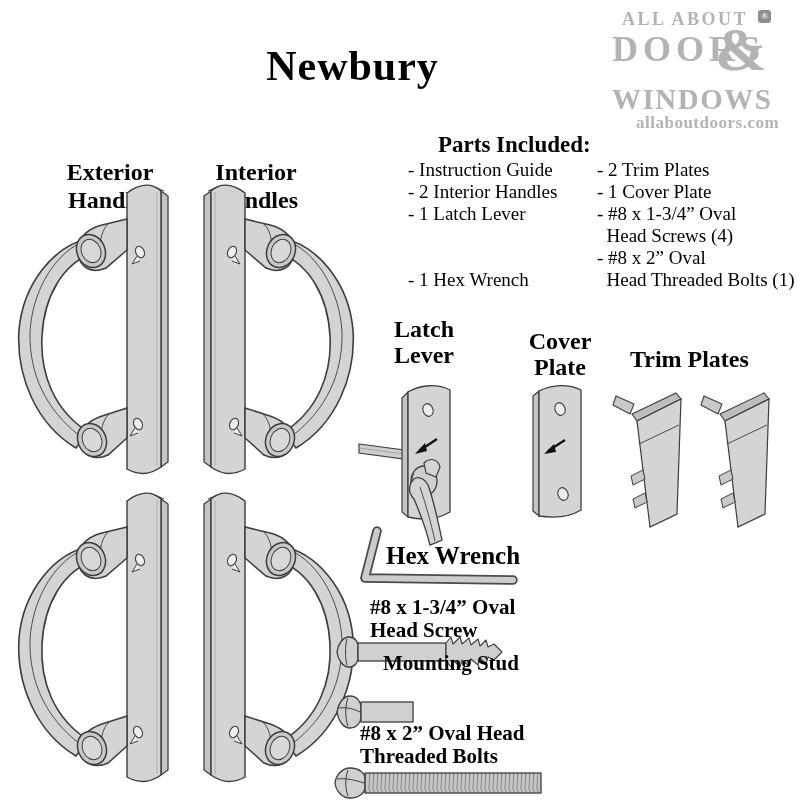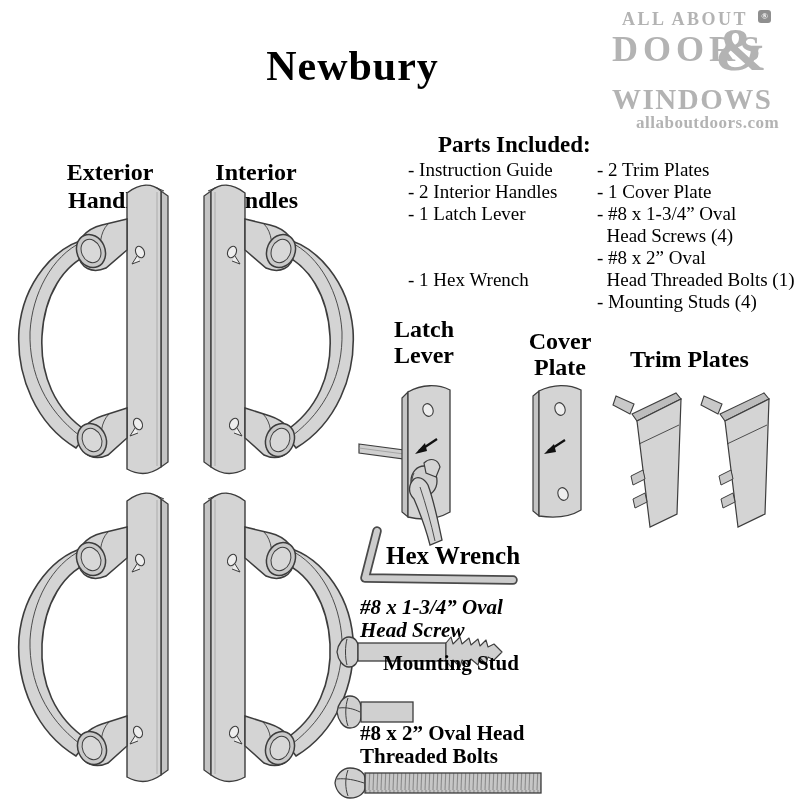--- a/index.html
+++ b/index.html
@@ -120,21 +120,20 @@
     <div></div>
     <div>- 1 Hex Wrench</div>
   </div>
   <div class="abs parts-col" style="left:597px;top:159px;">
     <div>- 2 Trim Plates</div>
     <div>- 1 Cover Plate</div>
     <div>- #8 x 1-3/4” Oval</div>
     <div>  Head Screws (4)</div>
     <div>- #8 x 2” Oval</div>
     <div>  Head Threaded Bolts (1)</div>
-    <div>- Mounting Studs (4)</div>
   </div>
 
   <div class="abs part-label" style="left:394px;top:316px;">Latch
 Lever</div>
   <svg class="abs" style="left:358px;top:381px;" width="110" height="170" viewBox="0 0 110 170">
     <path d="M1,63 L46,69 L46,78 L1,72 Z" fill="#cfcfcf" stroke="#3d3d3d" stroke-width="1.2"></path>
     <path d="M1,67 L46,73" fill="none" stroke="#9a9a9a" stroke-width="0.8"></path>
     <path d="M44,17 L50,11 L50,136 L44,131 Z" fill="#c4c4c4" stroke="#3d3d3d" stroke-width="1.2"></path>
     <path d="M50,11 C64,3 80,3 92,9 L92,131 C78,139 62,139 50,136 Z" fill="#d4d4d4" stroke="#3d3d3d" stroke-width="1.3"></path>
     <ellipse cx="70" cy="29" rx="5" ry="6.5" transform="rotate(-20 70 29)" fill="#eeeeee" stroke="#3d3d3d" stroke-width="1.1"></ellipse>
@@ -163,21 +162,21 @@
     <use href="#sym-trim"></use>
     <use href="#sym-trim" x="88"></use>
   </svg>
 
   <svg class="abs" style="left:352px;top:524px;" width="168" height="62" viewBox="0 0 168 62">
     <path d="M25,7 L13,54 L161,56" fill="none" stroke="#4a4a4a" stroke-width="9.5" stroke-linecap="round" stroke-linejoin="round"></path>
     <path d="M25,7 L13,54 L161,56" fill="none" stroke="#cccccc" stroke-width="6" stroke-linecap="round" stroke-linejoin="round"></path>
   </svg>
   <div class="abs hw-label" style="left:386px;top:542px;">Hex Wrench</div>
 
-  <div class="abs small-label" style="left:360px;top:596px;font-style:italic;">#8 x 1-3/4” Oval
+  <div class="abs small-label" style="left:370px;top:596px;">#8 x 1-3/4” Oval
 Head Screw</div>
   <svg class="abs" style="left:334px;top:634px;" width="172" height="36" viewBox="0 0 172 36">
     <path d="M3,18 C4,10 9,3 15,3 C21,3 24,8 24,12 L24,24 C24,28 21,33 15,33 C9,33 4,26 3,18 Z" fill="#d0d0d0" stroke="#3d3d3d" stroke-width="1.3"></path>
     <path d="M13,5 C11,12 11,24 13,31" fill="none" stroke="#3d3d3d" stroke-width="1"></path>
     <rect x="24" y="9" width="88" height="18" fill="#d0d0d0" stroke="#3d3d3d" stroke-width="1.3"></rect>
     <path d="M112,9 L117,3 L119,10 L126,3 L128,10 L135,4 L137,11 L144,5 L146,12 L152,6 L154,13 L160,10 L168,18 L160,26 L154,23 L152,30 L146,24 L144,31 L137,25 L135,32 L128,26 L126,33 L119,26 L117,33 L112,27 Z" fill="#d0d0d0" stroke="#3d3d3d" stroke-width="1.1" stroke-linejoin="round"></path>
   </svg>
 
   <div class="abs small-label" style="left:383px;top:652px;">Mounting Stud</div>
   <svg class="abs" style="left:334px;top:694px;" width="88" height="36" viewBox="0 0 88 36">

